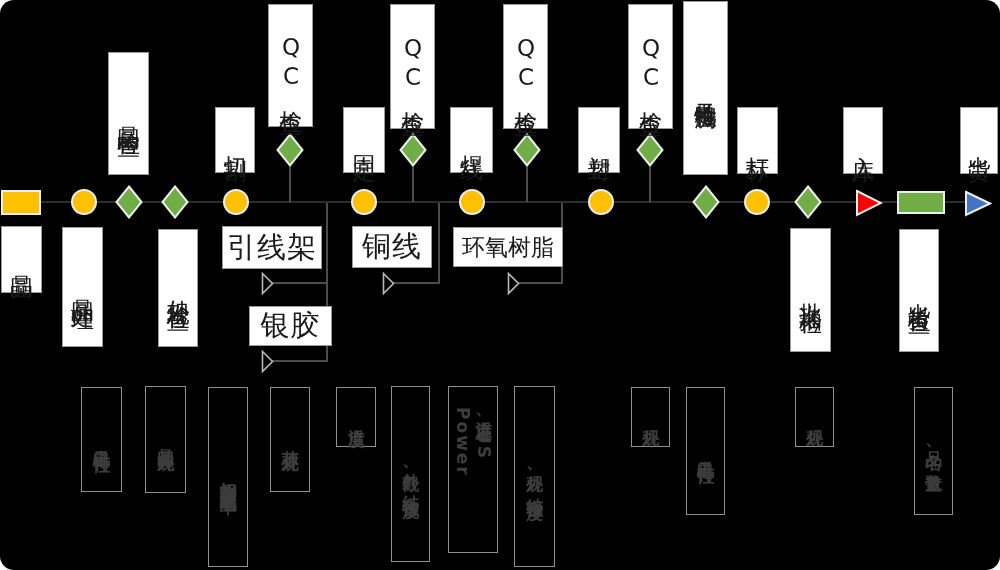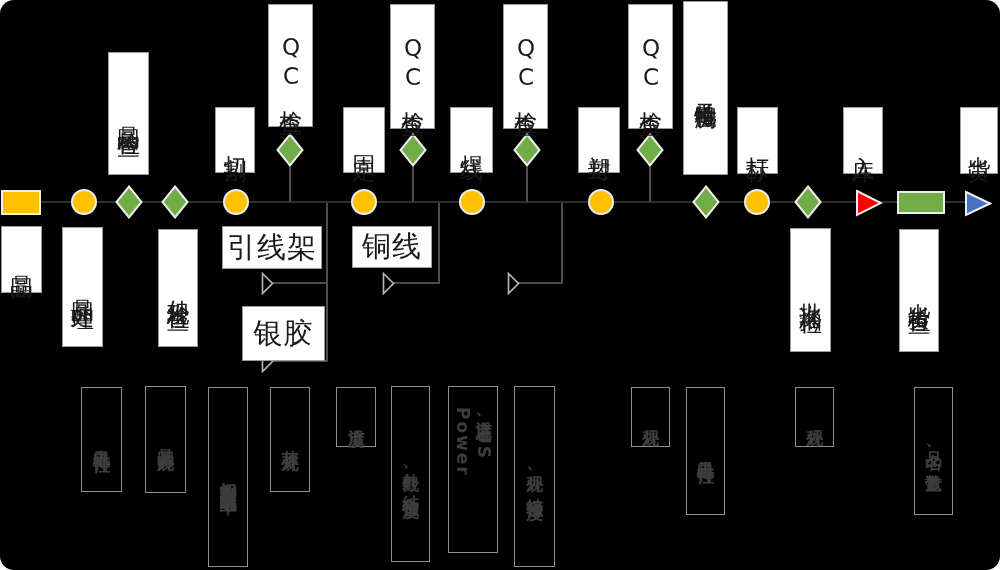--- a/index.html
+++ b/index.html
@@ -156,26 +156,29 @@
     </div>
   <div class="abs vbox" style="left:62px;top:227px;width:41px;height:120px;">
       <span>晶圆处理</span>
     </div>
   <div class="abs vbox" style="left:158px;top:229px;width:40px;height:118px;">
       <span>外观检查</span>
     </div>
   <div class="abs hbox" style="left:222px;top:226px;width:100px;height:43px;">
       <span>引线架</span>
     </div>
-  <div class="abs hbox" style="left:242px;top:306px;width:83px;height:55px;">
+  <div class="abs hbox" style="left:249px;top:306px;width:83px;height:40px;">
       <span>银胶</span>
     </div>
   <div class="abs hbox" style="left:352px;top:226px;width:80px;height:42px;">
       <span>铜线</span>
     </div>
+  <div class="abs hbox small" style="left:453px;top:227px;width:110px;height:40px;">
+      <span>环氧树脂</span>
+    </div>
   <div class="abs vbox" style="left:790px;top:228px;width:41px;height:124px;">
       <span>批次抽检</span>
     </div>
   <div class="abs vbox" style="left:899px;top:229px;width:40px;height:123px;">
       <span>出货检查</span>
     </div>
 
   <div class="abs ann" style="left:81px;top:387px;width:41px;height:105px;">
       <span>电子特性</span>
     </div>

